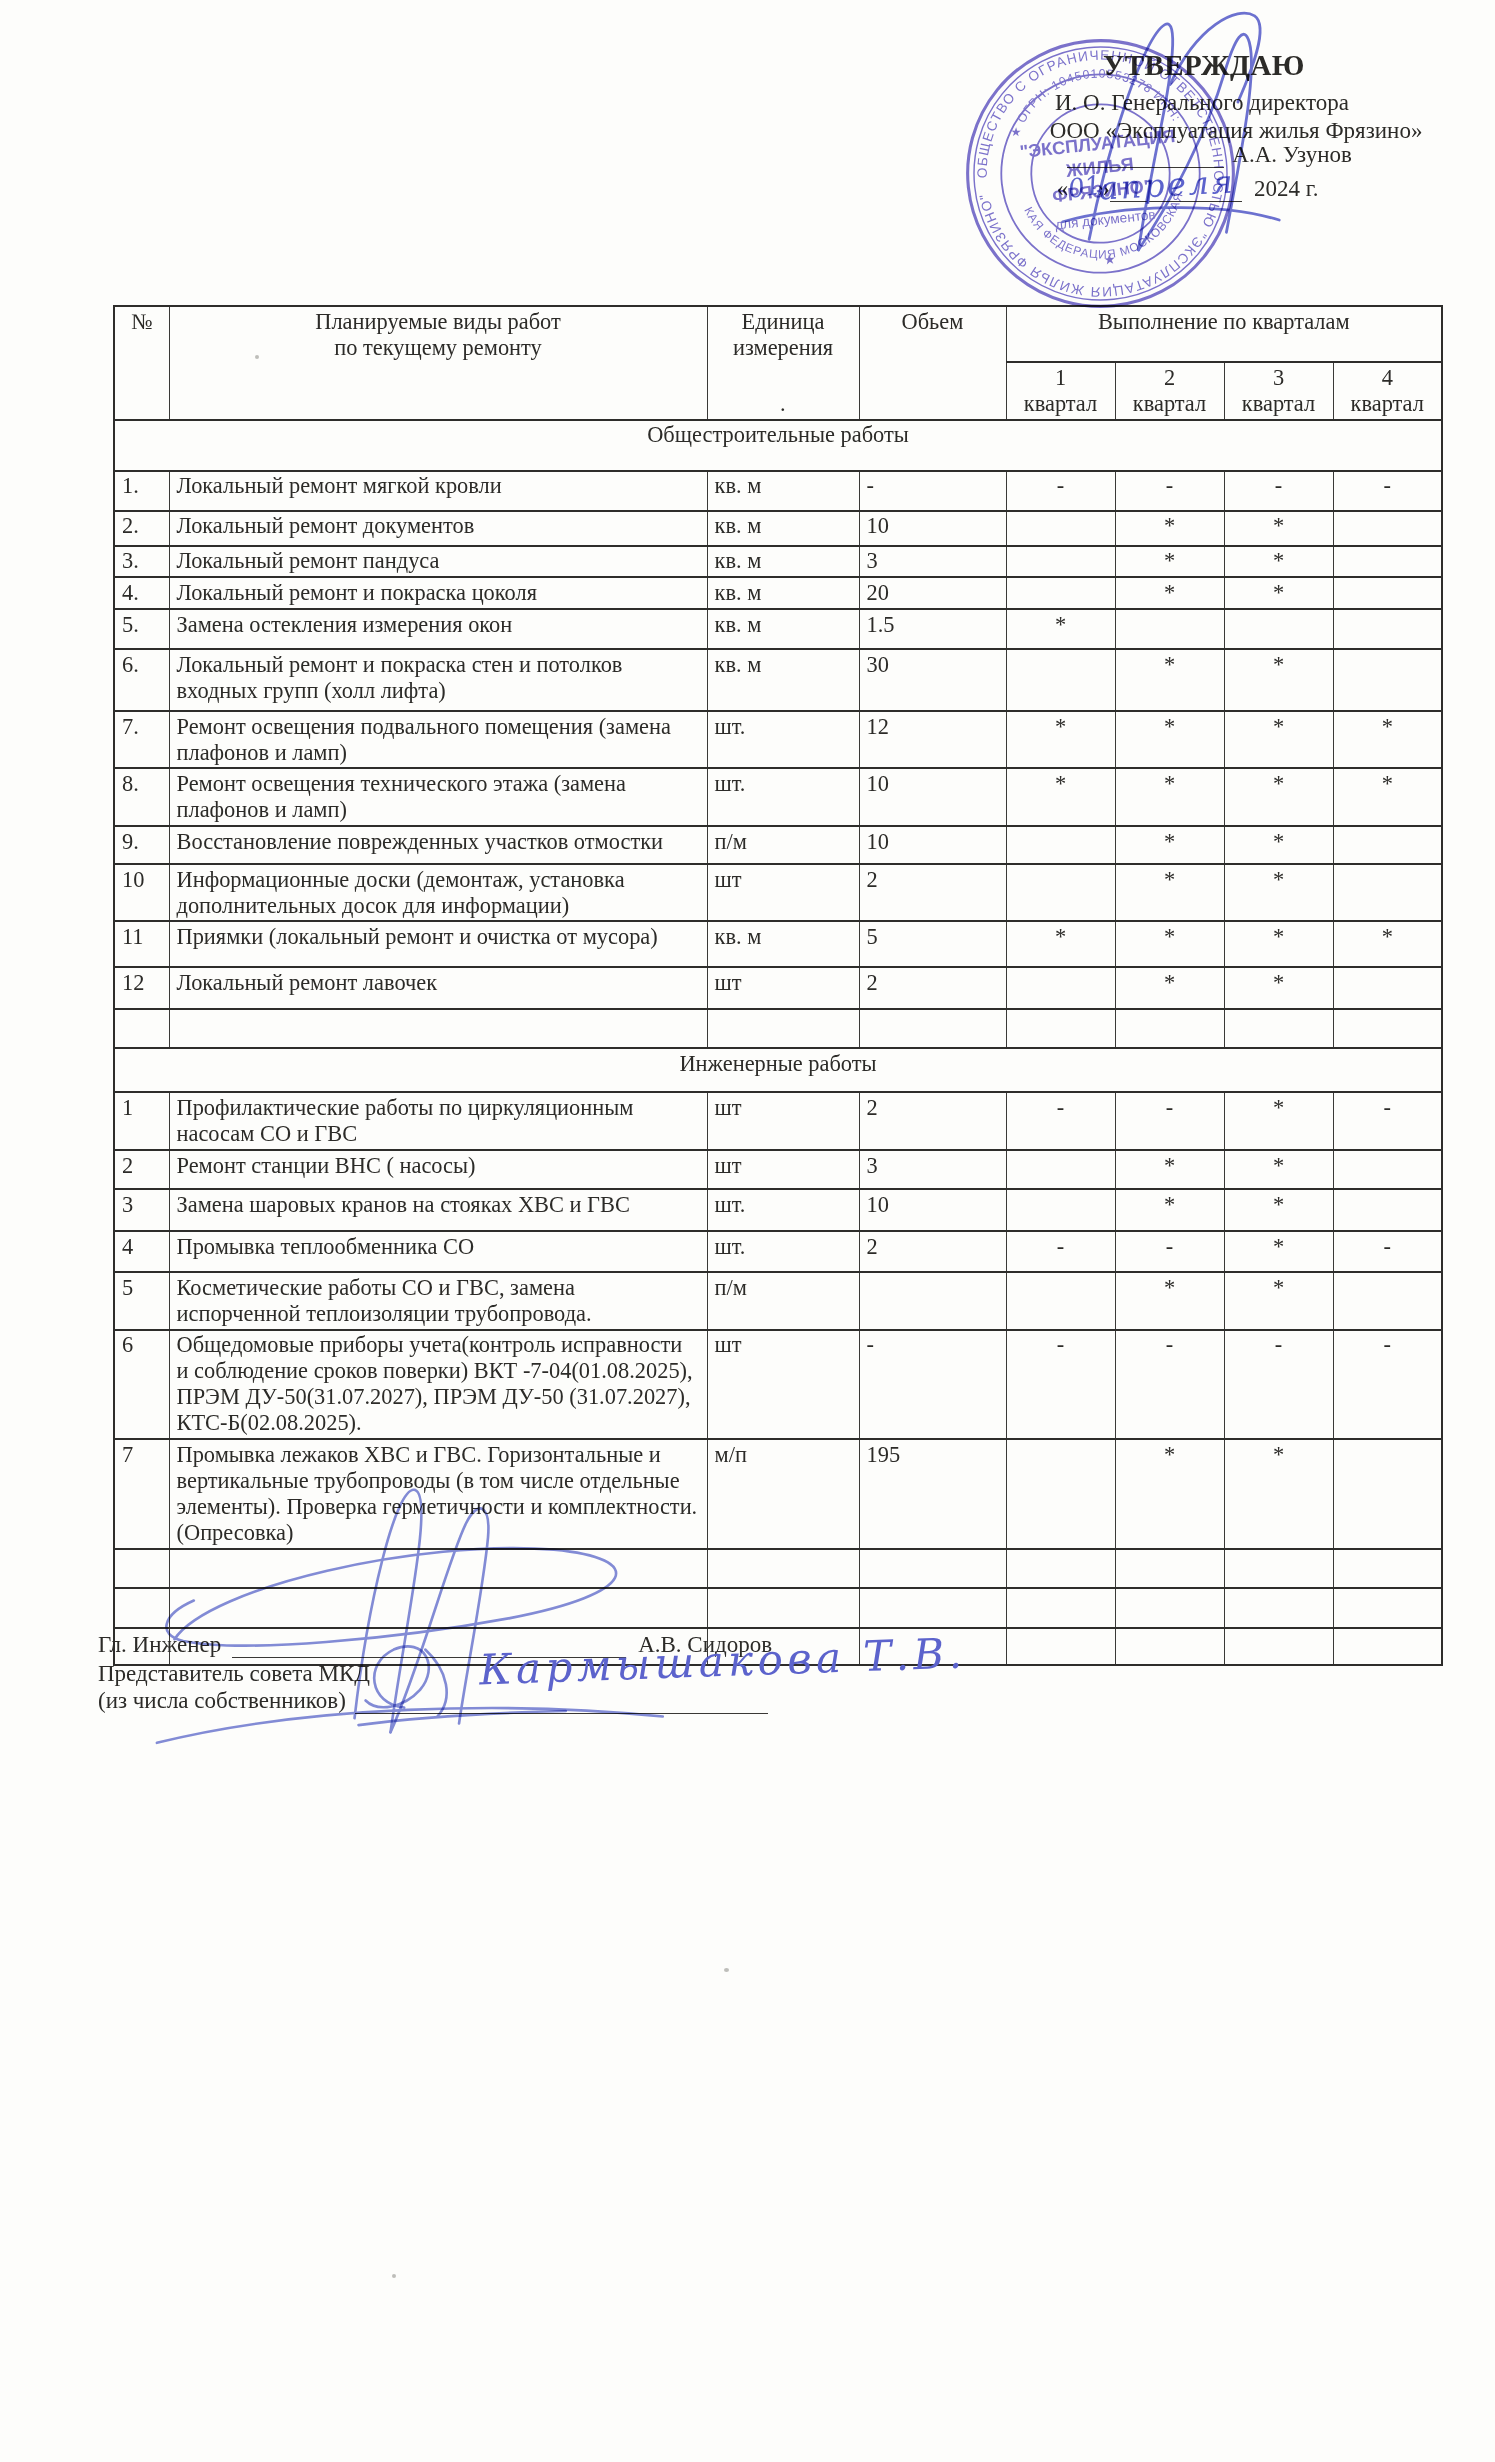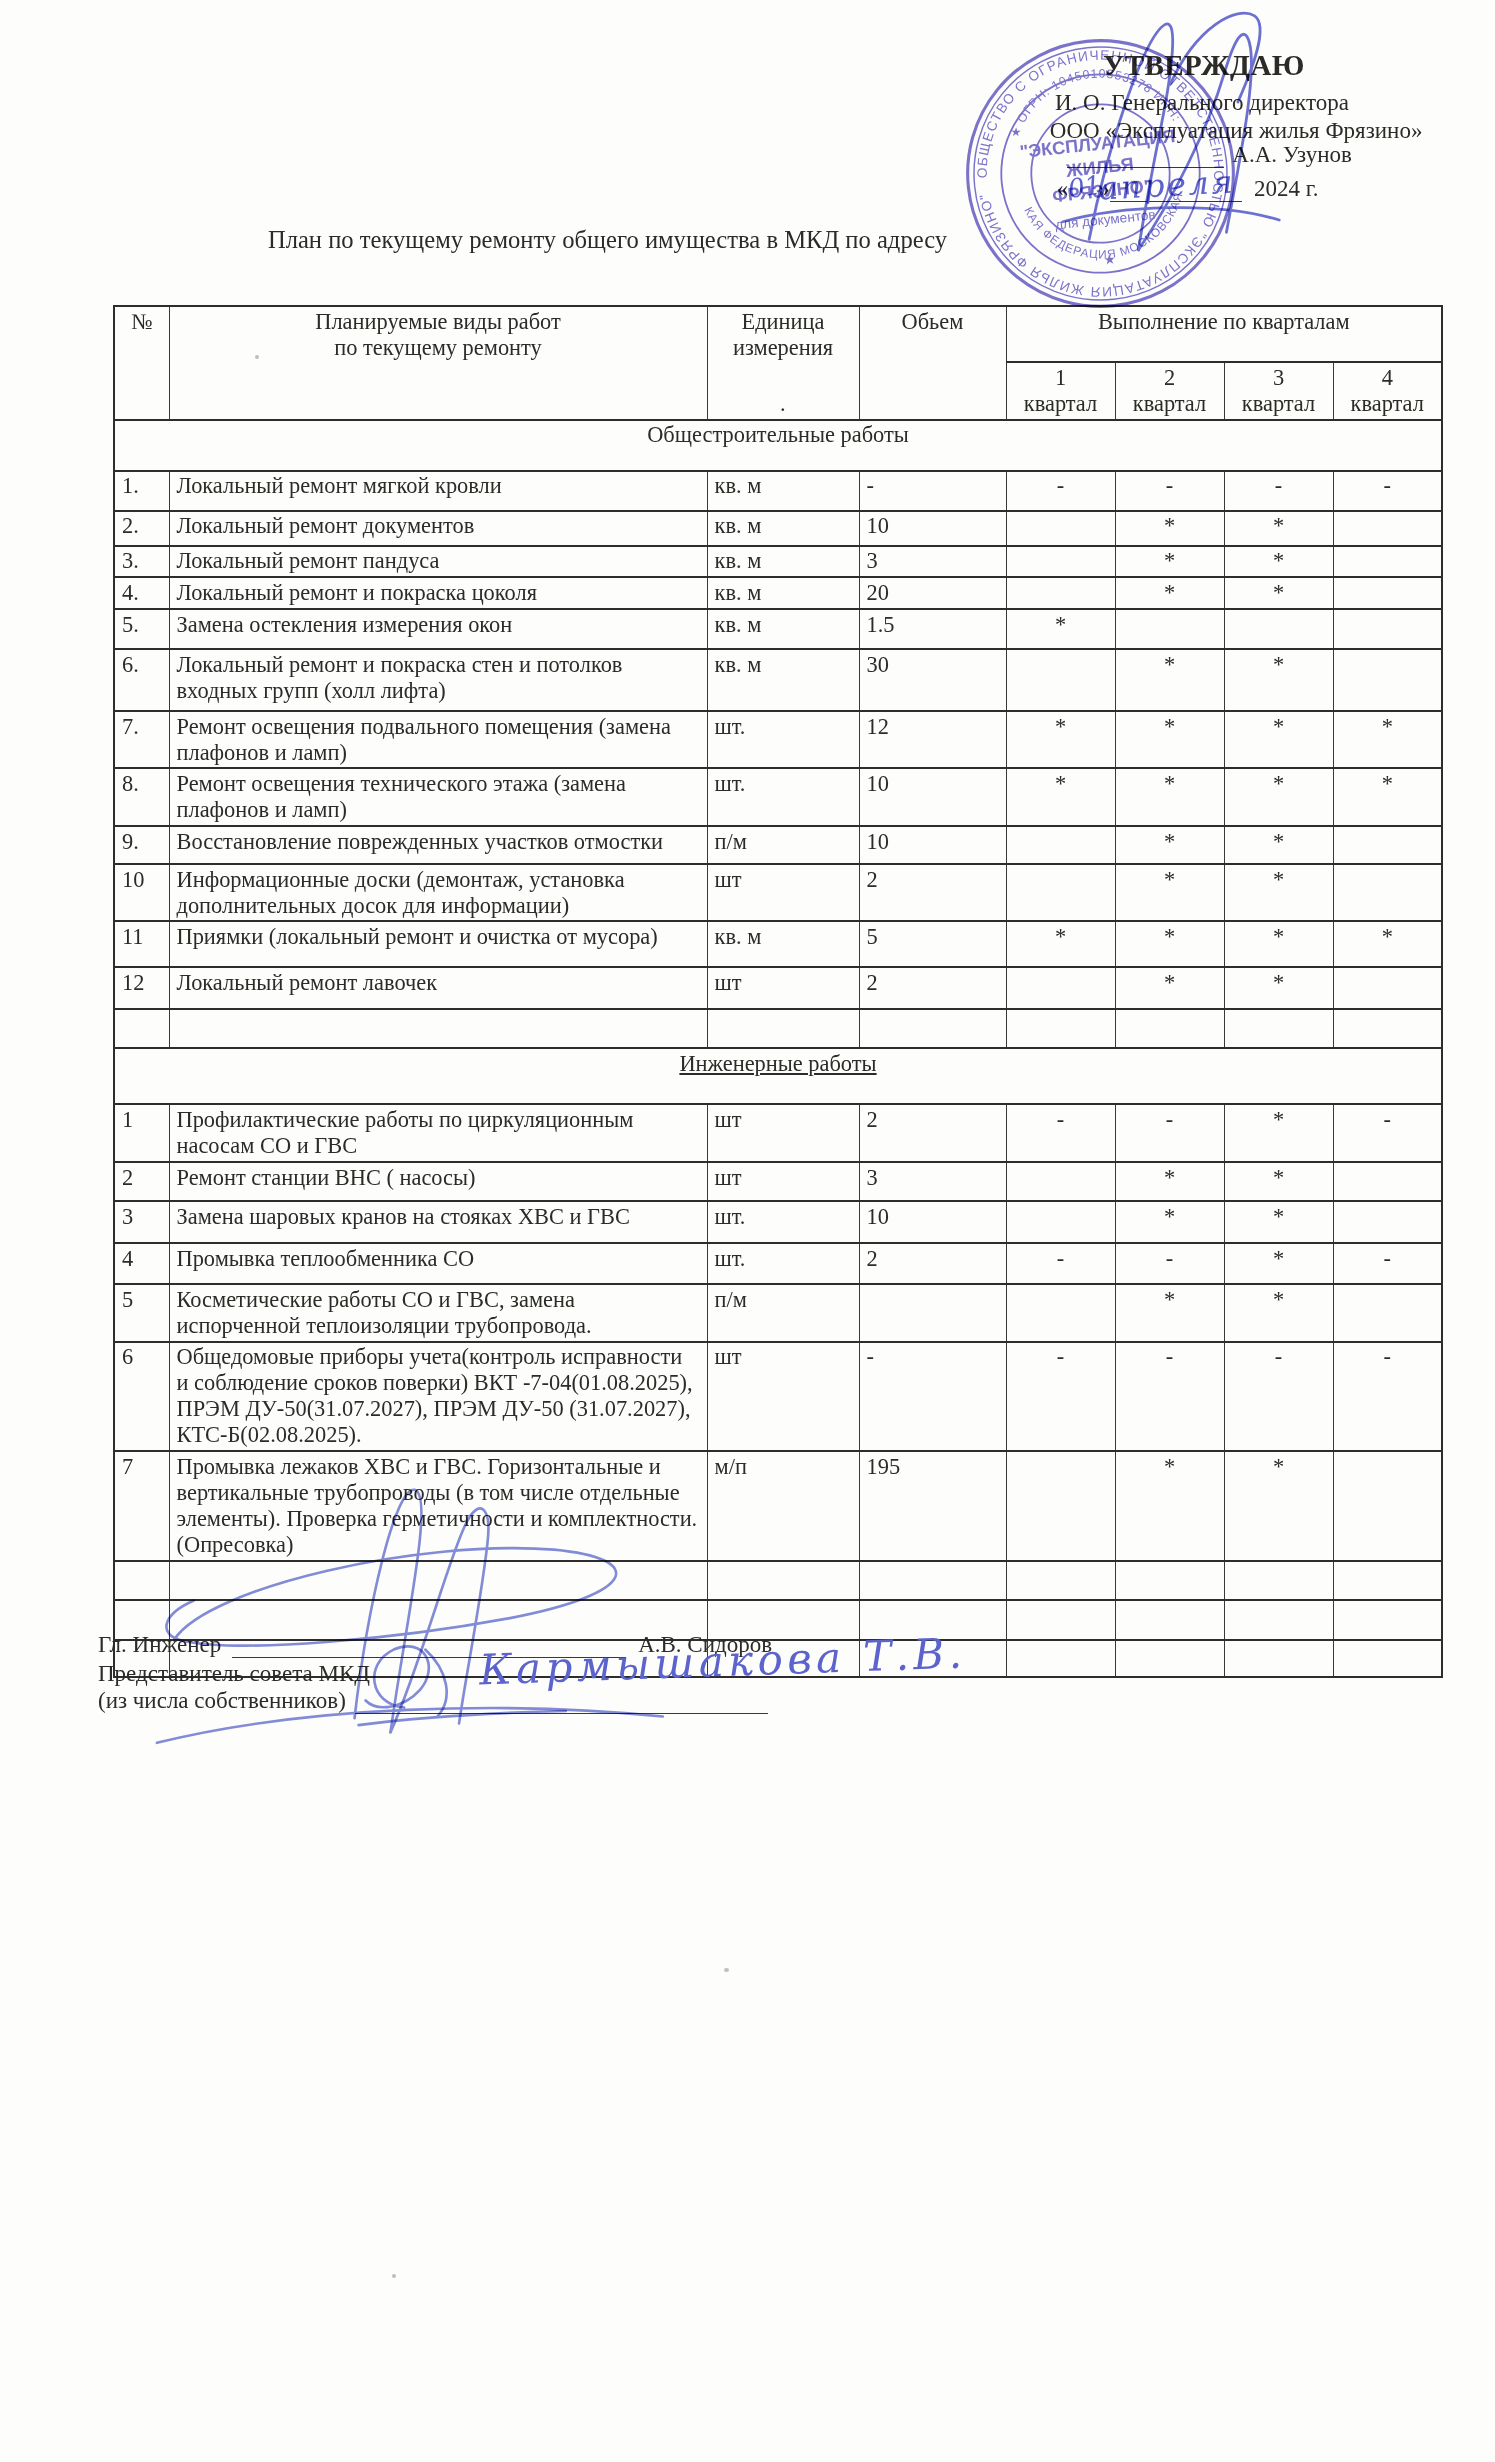--- a/index.html
+++ b/index.html
@@ -114,21 +114,20 @@
     <div class="appr-l2">ООО «Эксплуатация жилья Фрязино»</div>
     <div class="appr-sig">
       <span class="uline"></span><span class="appr-name">А.А. Узунов</span>
     </div>
     <div class="appr-date">
       <span>«</span><span class="hand hand-day">01</span><span>»</span><span class="dline"><span class="hand hand-month">апреля</span></span><span class="year">2024 г.</span>
     </div>
   </div>
 
   <div class="doc-title">
-    <div>План по текущему ремонту  общего имущества в МКД по адресу</div>
   </div>
 
   <table class="plan">
     <colgroup>
       <col style="width:55px">
         <col style="width:538px">
         <col style="width:152px">
         <col style="width:147px">
       <col style="width:109px">
         <col style="width:109px">
@@ -296,21 +295,21 @@
         <tr style="height: 39px;">
           <td class="cell-num"></td>
           <td class="cell-work"></td>
           <td class="cell-unit"></td>
           <td class="cell-volume"></td>
           <td class="cell-q1"></td>
           <td class="cell-q2"></td>
           <td class="cell-q3"></td>
           <td class="cell-q4"></td>
         </tr>
-        <tr style="height: 56px; text-decoration: underline;">
+        <tr style="height: 44px;">
           <td colspan="8" class="section-cell">Инженерные работы</td>
         </tr>
         <tr style="height: 51px;">
           <td class="cell-num">1</td>
           <td class="cell-work">Профилактические работы по циркуляционным насосам СО  и ГВС</td>
           <td class="cell-unit">шт</td>
           <td class="cell-volume">2</td>
           <td class="cell-q1">-</td>
           <td class="cell-q2">-</td>
           <td class="cell-q3">*</td>

